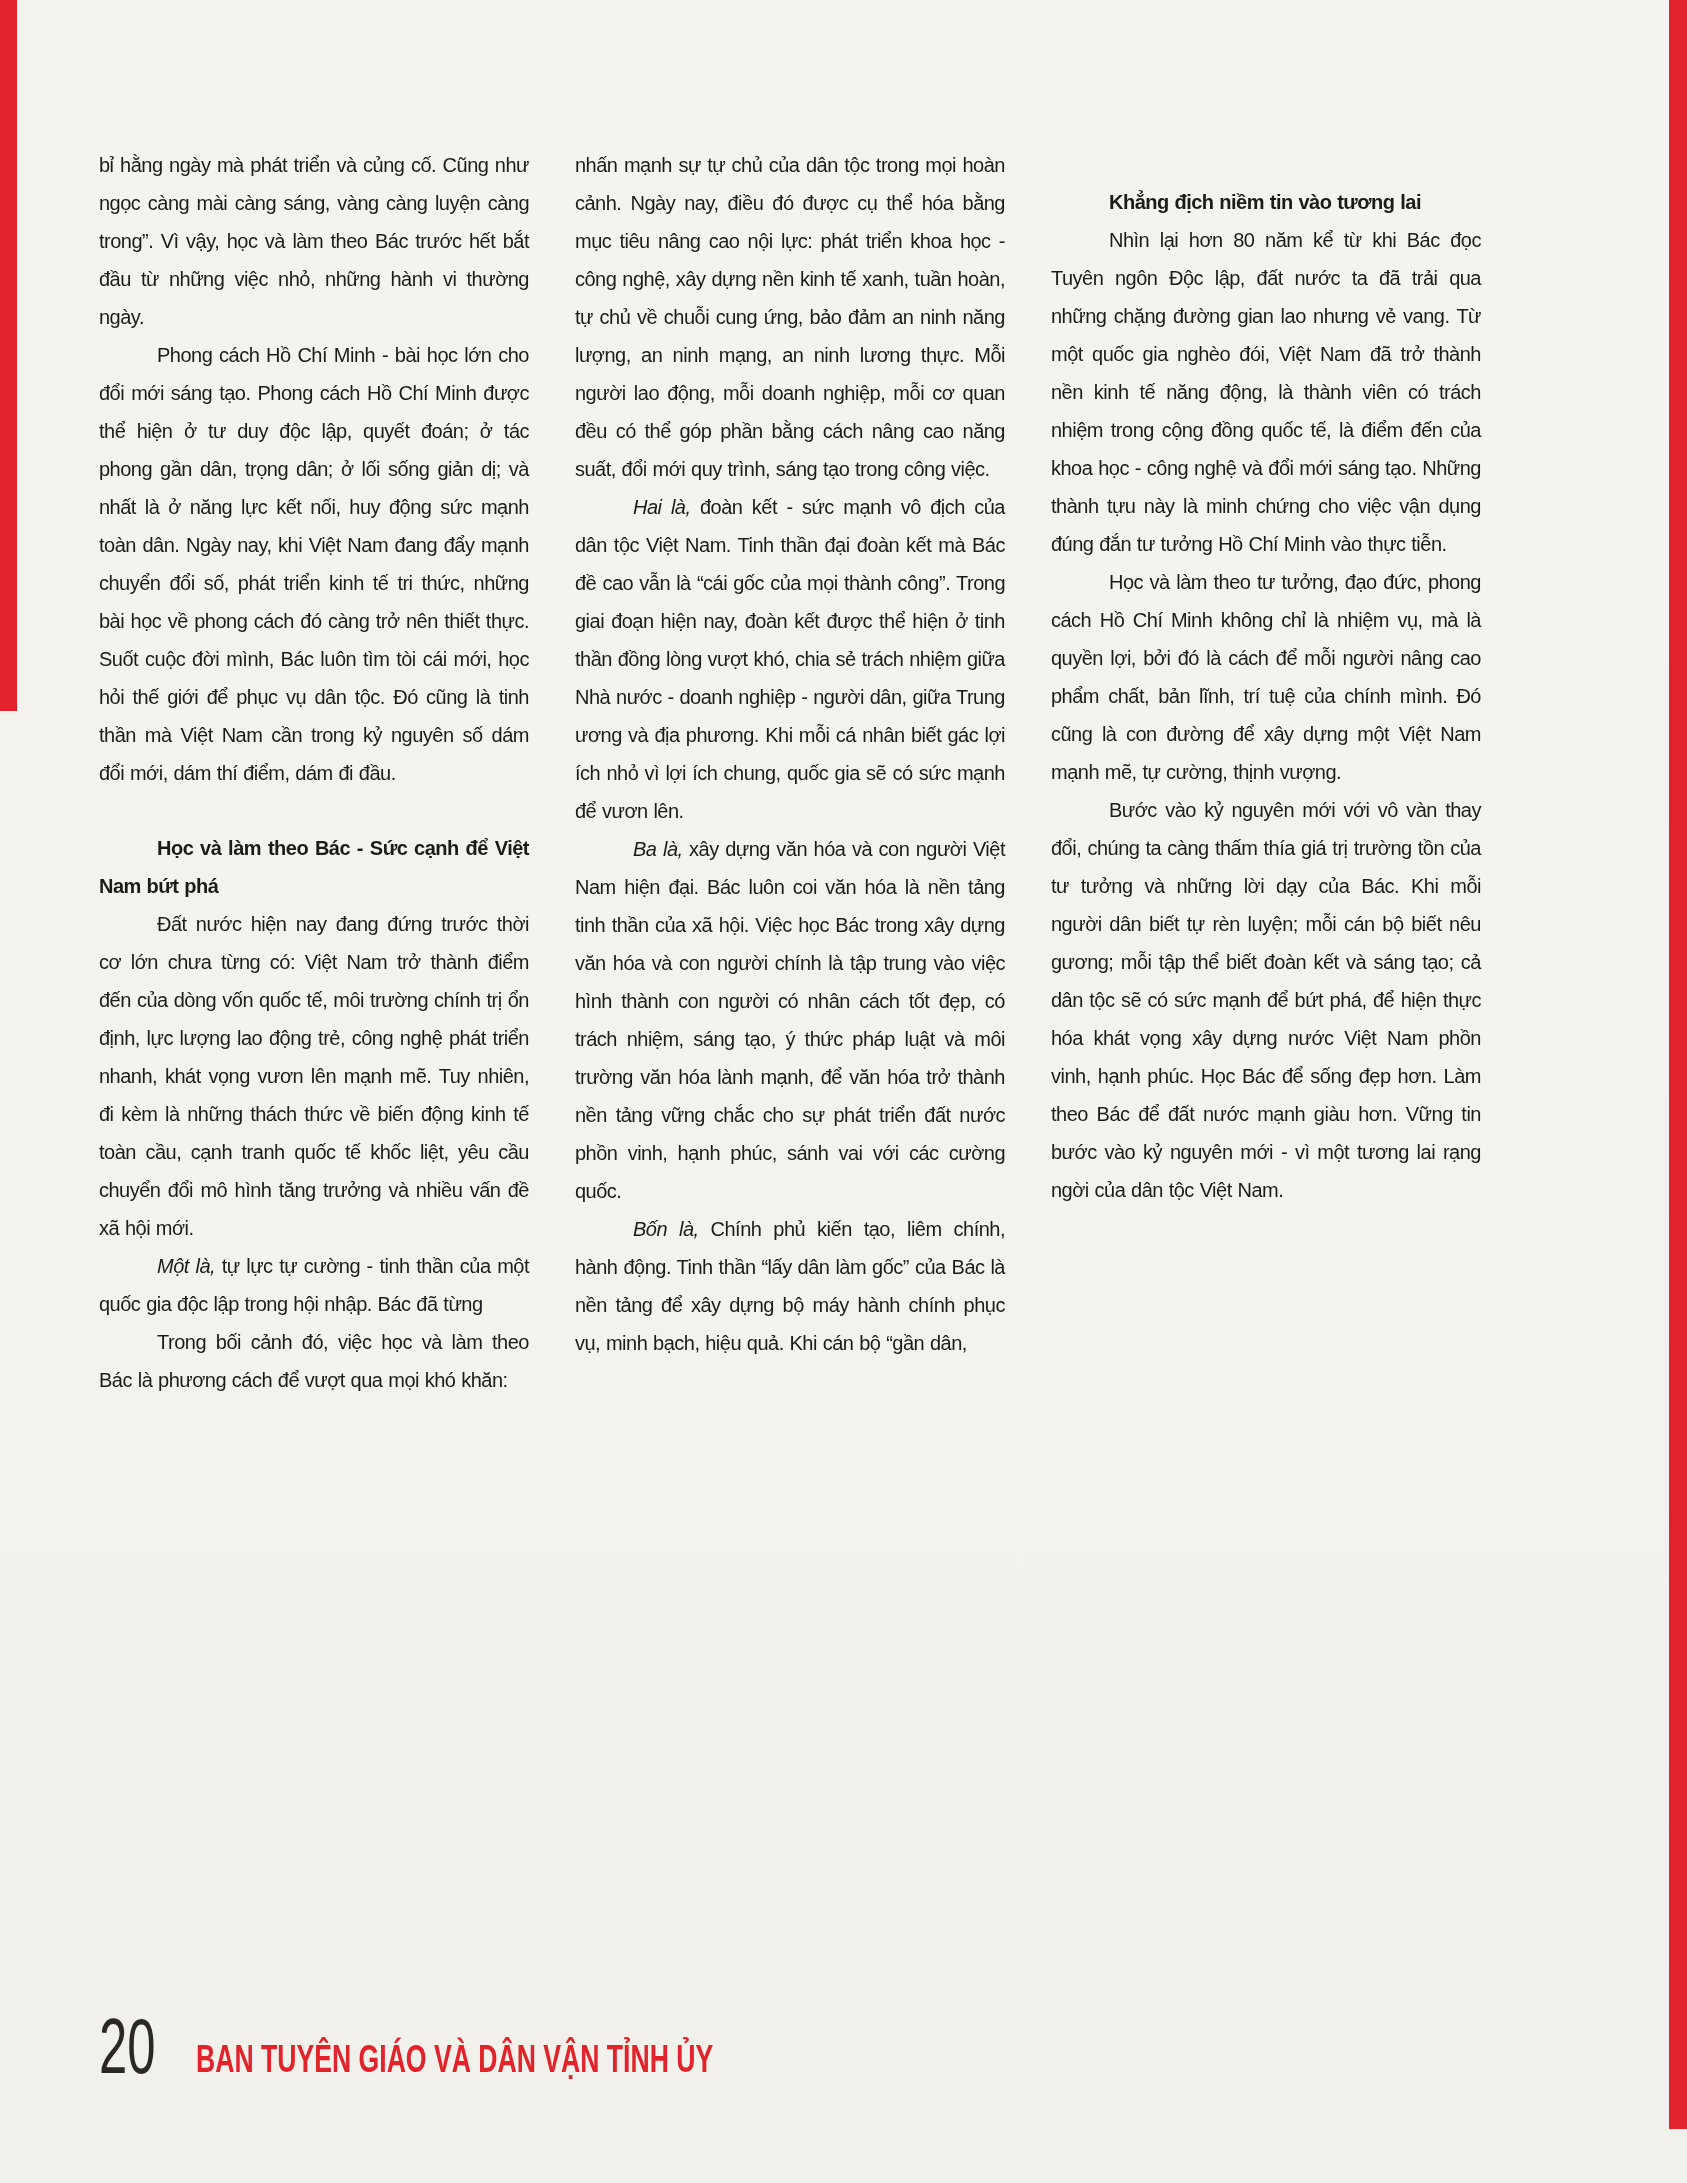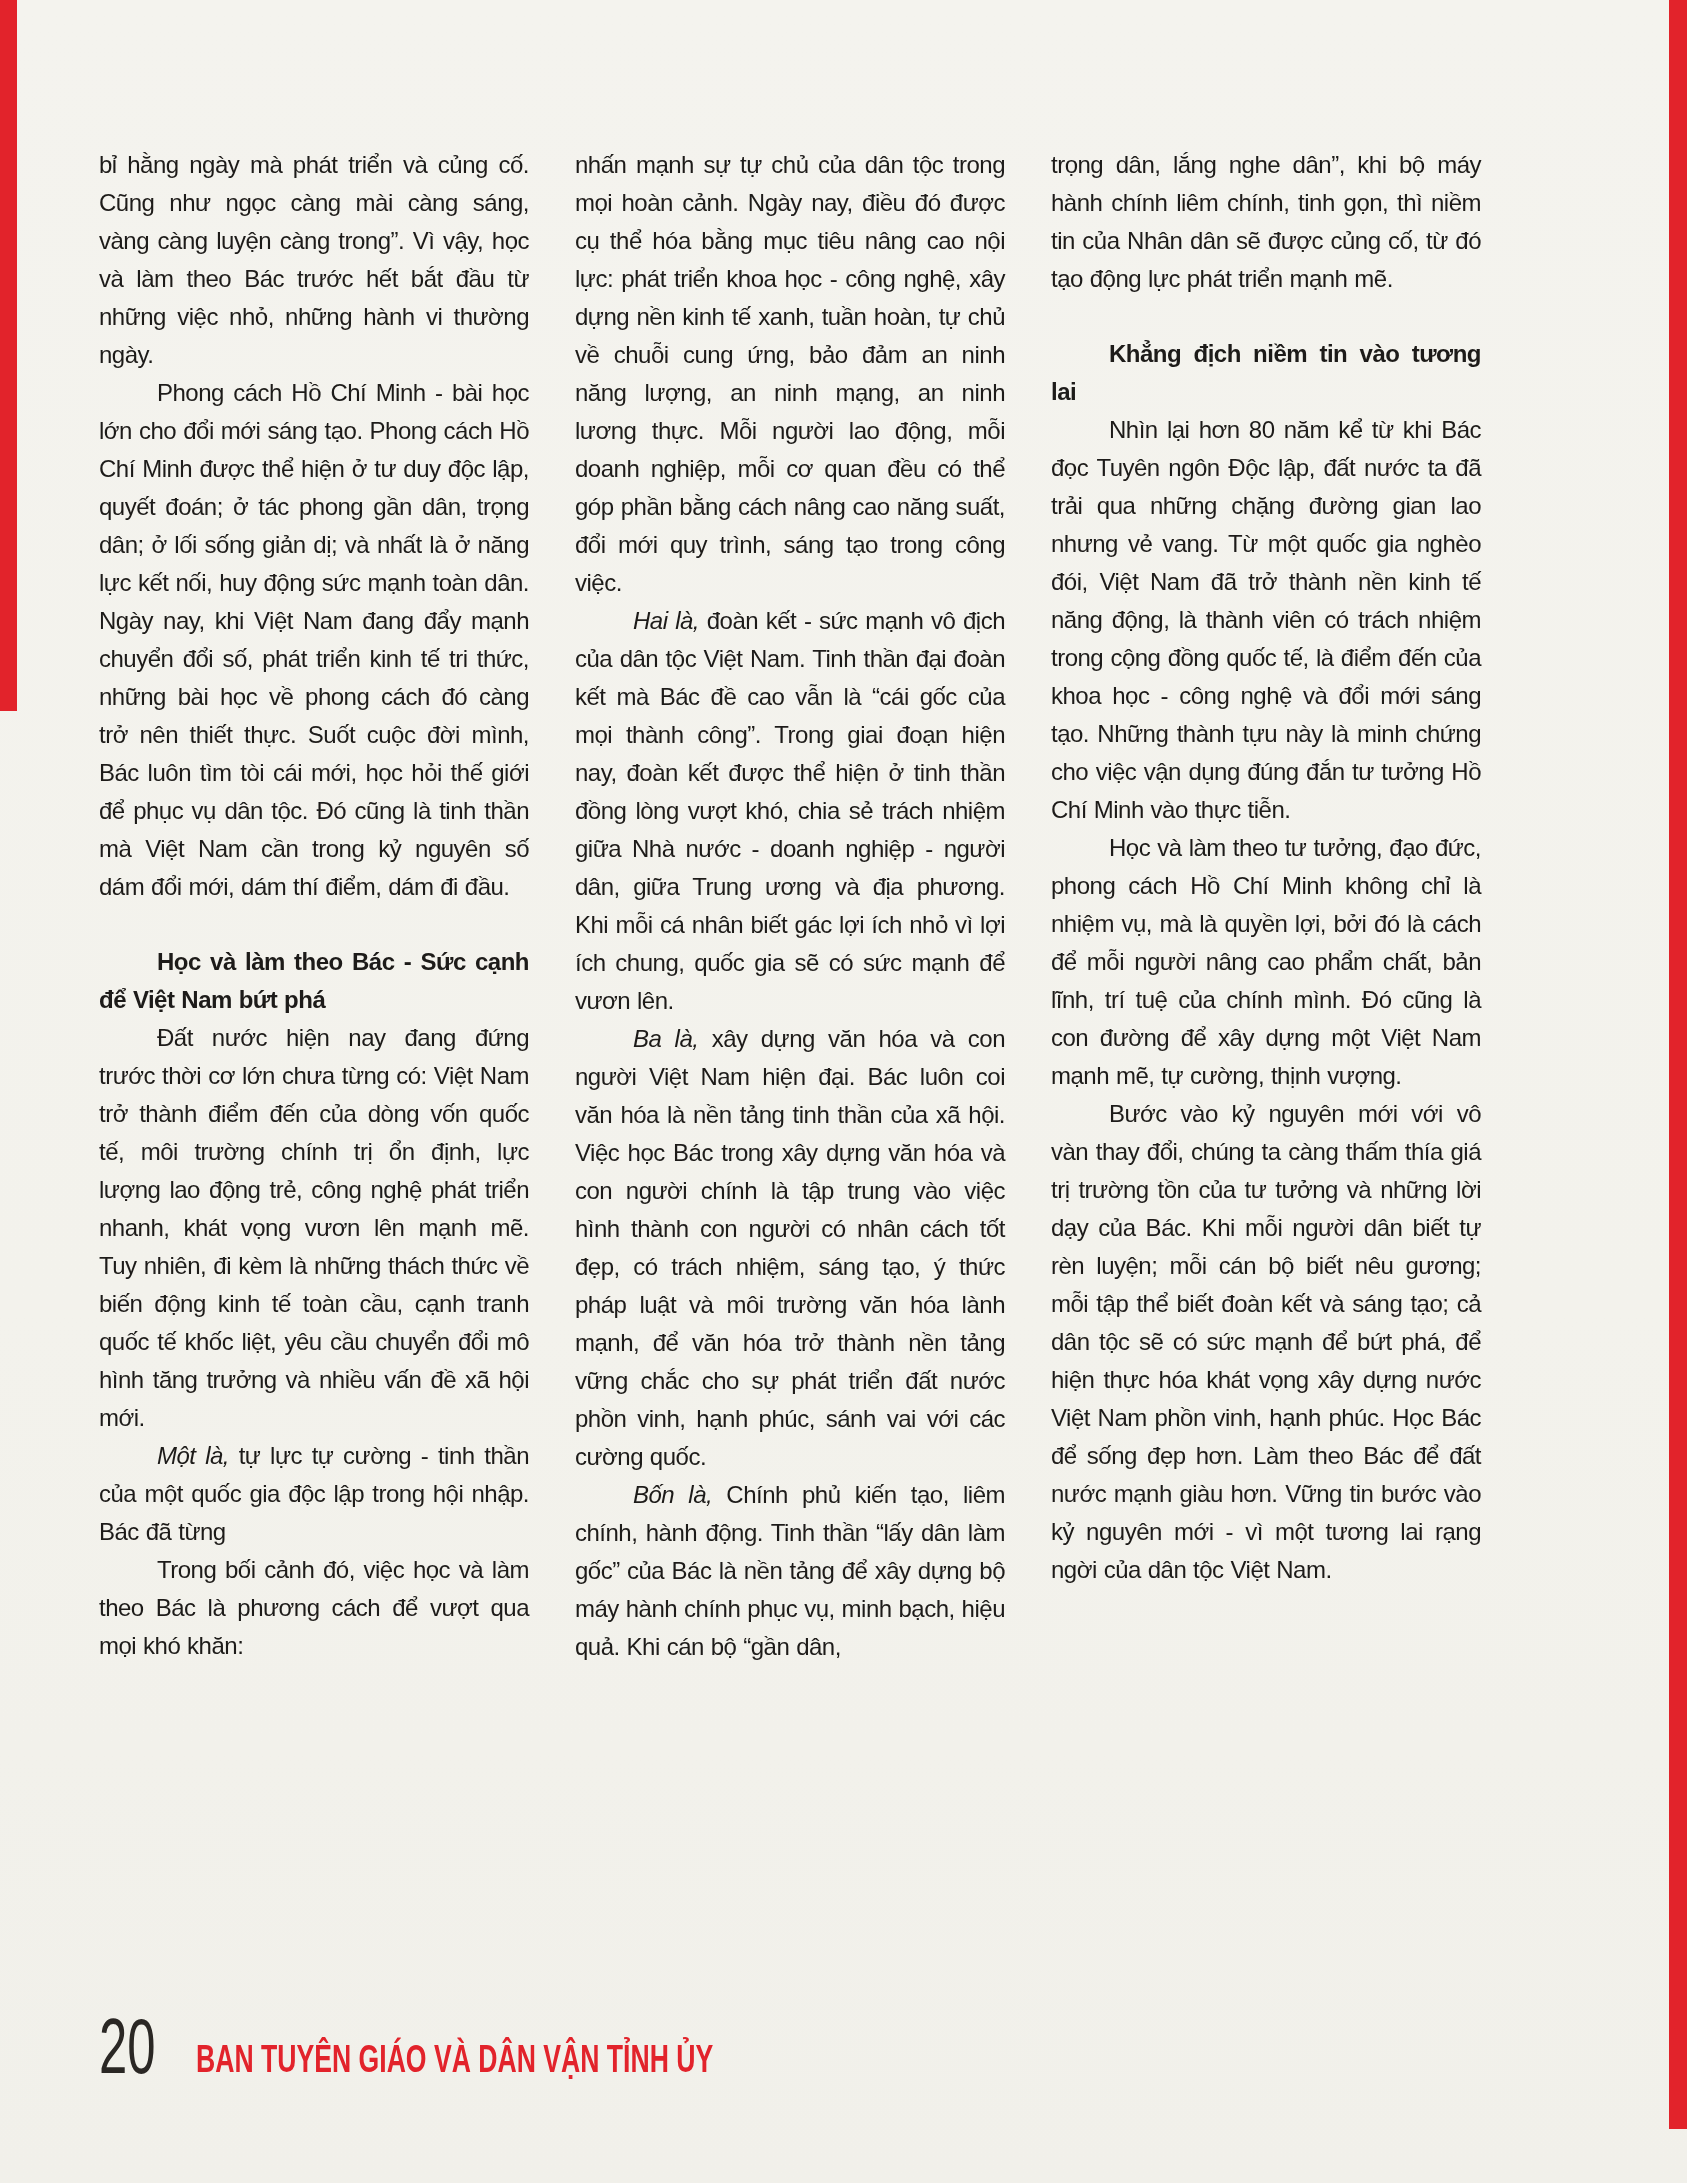--- a/index.html
+++ b/index.html
@@ -18,21 +18,21 @@
   .red-bar.left{left:0;top:0;width:17px;height:711px;}
   .red-bar.right{right:0;top:0;width:18.5px;height:2129px;}
 
   .text-grid{
     position:absolute;left:99px;top:146px;width:1383px;height:1827px;
     display:flex;gap:46px;overflow:hidden;
   }
   .col{flex:0 0 430px;width:430px;}
   .para,.subhead{
     margin:0;
-    font-size:24px;line-height:38px;
+    font-size:20px;line-height:38px;
     text-align:justify;
     letter-spacing:-0.5px;
     word-spacing:0.7px;
   }
   .para.indent{text-indent:58px;}
   .subhead{font-weight:bold;text-indent:58px;margin-top:37px;}
   .lead{font-style:italic;}
 
   .footer{position:absolute;left:0;top:0;width:1399px;height:2183px;pointer-events:none;}
   .page-num{
@@ -66,21 +66,20 @@
   </div>
 
   <div class="col">
     <p class="para">nhấn mạnh sự tự chủ của dân tộc trong mọi hoàn cảnh. Ngày nay, điều đó được cụ thể hóa bằng mục tiêu nâng cao nội lực: phát triển khoa học - công nghệ, xây dựng nền kinh tế xanh, tuần hoàn, tự chủ về chuỗi cung ứng, bảo đảm an ninh năng lượng, an ninh mạng, an ninh lương thực. Mỗi người lao động, mỗi doanh nghiệp, mỗi cơ quan đều có thể góp phần bằng cách nâng cao năng suất, đổi mới quy trình, sáng tạo trong công việc.</p>
     <p class="para indent"><span class="lead">Hai là,</span><span> đoàn kết - sức mạnh vô địch của dân tộc Việt Nam. Tinh thần đại đoàn kết mà Bác đề cao vẫn là “cái gốc của mọi thành công”. Trong giai đoạn hiện nay, đoàn kết được thể hiện ở tinh thần đồng lòng vượt khó, chia sẻ trách nhiệm giữa Nhà nước - doanh nghiệp - người dân, giữa Trung ương và địa phương. Khi mỗi cá nhân biết gác lợi ích nhỏ vì lợi ích chung, quốc gia sẽ có sức mạnh để vươn lên.</span></p>
     <p class="para indent"><span class="lead">Ba là,</span><span> xây dựng văn hóa và con người Việt Nam hiện đại. Bác luôn coi văn hóa là nền tảng tinh thần của xã hội. Việc học Bác trong xây dựng văn hóa và con người chính là tập trung vào việc hình thành con người có nhân cách tốt đẹp, có trách nhiệm, sáng tạo, ý thức pháp luật và môi trường văn hóa lành mạnh, để văn hóa trở thành nền tảng vững chắc cho sự phát triển đất nước phồn vinh, hạnh phúc, sánh vai với các cường quốc.</span></p>
     <p class="para indent"><span class="lead">Bốn là,</span><span> Chính phủ kiến tạo, liêm chính, hành động. Tinh thần “lấy dân làm gốc” của Bác là nền tảng để xây dựng bộ máy hành chính phục vụ, minh bạch, hiệu quả. Khi cán bộ “gần dân,</span></p>
   </div>
 
   <div class="col">
-    <p class="para">trọng dân, lắng nghe dân”, khi bộ máy hành chính liêm chính, tinh gọn, thì niềm tin của Nhân dân sẽ được củng cố, từ đó tạo động lực phát triển mạnh mẽ.</p>
     <h2 class="subhead">Khẳng địch niềm tin vào tương lai</h2>
     <p class="para indent">Nhìn lại hơn 80 năm kể từ khi Bác đọc Tuyên ngôn Độc lập, đất nước ta đã trải qua những chặng đường gian lao nhưng vẻ vang. Từ một quốc gia nghèo đói, Việt Nam đã trở thành nền kinh tế năng động, là thành viên có trách nhiệm trong cộng đồng quốc tế, là điểm đến của khoa học - công nghệ và đổi mới sáng tạo. Những thành tựu này là minh chứng cho việc vận dụng đúng đắn tư tưởng Hồ Chí Minh vào thực tiễn.</p>
     <p class="para indent">Học và làm theo tư tưởng, đạo đức, phong cách Hồ Chí Minh không chỉ là nhiệm vụ, mà là quyền lợi, bởi đó là cách để mỗi người nâng cao phẩm chất, bản lĩnh, trí tuệ của chính mình. Đó cũng là con đường để xây dựng một Việt Nam mạnh mẽ, tự cường, thịnh vượng.</p>
     <p class="para indent">Bước vào kỷ nguyên mới với vô vàn thay đổi, chúng ta càng thấm thía giá trị trường tồn của tư tưởng và những lời dạy của Bác. Khi mỗi người dân biết tự rèn luyện; mỗi cán bộ biết nêu gương; mỗi tập thể biết đoàn kết và sáng tạo; cả dân tộc sẽ có sức mạnh để bứt phá, để hiện thực hóa khát vọng xây dựng nước Việt Nam phồn vinh, hạnh phúc. Học Bác để sống đẹp hơn. Làm theo Bác để đất nước mạnh giàu hơn. Vững tin bước vào kỷ nguyên mới - vì một tương lai rạng ngời của dân tộc Việt Nam.</p>
   </div>
 
 </section>
 
 <div class="footer">
   <div class="page-num">20</div>

